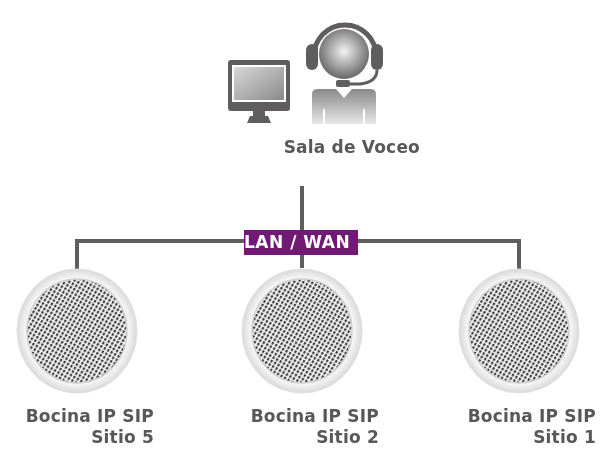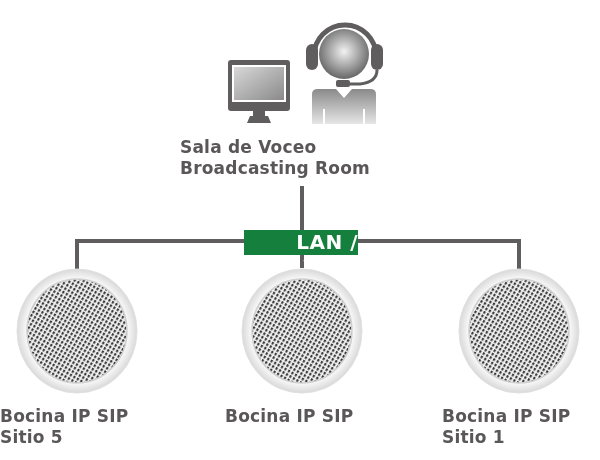--- a/index.html
+++ b/index.html
@@ -1,24 +1,24 @@
 <!DOCTYPE html>
 <html><head>
 <meta charset="utf-8">
 <style>
   html, body { margin:0; padding:0; }
   body { width:600px; height:460px; background:#ffffff; position:relative; overflow:hidden;
          font-family:"DejaVu Sans", sans-serif; }
   .abs { position:absolute; }
   .line { position:absolute; background:#5f5d5e; }
-  .label { position:absolute; color:#5a5758; font-weight:bold; text-align:left;
+  .label { position:absolute; color:#5a5758; font-weight:bold; text-align:right;
            font-size:17px; line-height:21px; letter-spacing:0.2px; }
   .netbox { position:absolute; left:244px; top:230px; width:114px; height:25px;
-            background:#15803d; color:#ffffff; font-weight:bold; font-size:20px;
-            line-height:25px; text-align:right; letter-spacing:0.5px; }
+            background:#701a75; color:#ffffff; font-weight:bold; font-size:17px;
+            line-height:25px; text-align:left; letter-spacing:0.5px; }
   .speaker { position:absolute; width:122px; height:126px; }
 </style>
 </head>
 <body>
 
 <svg width="0" height="0" style="position:absolute">
   <defs>
     <pattern id="grille" width="4" height="4" patternUnits="userSpaceOnUse" patternTransform="rotate(30)">
       <rect width="4" height="4" fill="#f4f4f4"></rect>
       <rect x="0" y="0" width="2.2" height="2.6" fill="#3a3a3a"></rect>
@@ -57,21 +57,20 @@
   <rect x="71" y="30" width="12" height="26" rx="6" fill="#5f5d5e"></rect>
   <path d="M77 56 Q77 68 60 70 L50 70" fill="none" stroke="#5f5d5e" stroke-width="3"></path>
   <rect x="36" y="66" width="14" height="7" rx="2" fill="#5f5d5e"></rect>
   <path d="M12 80 Q12 75 18 75 L36 75 L44 84 L52 75 L70 75 Q76 75 76 80 L76 110 L12 110 Z" fill="url(#bodyGrad)"></path>
   <line x1="24" y1="95" x2="24" y2="110" stroke="#ffffff" stroke-width="2"></line>
   <line x1="64" y1="95" x2="64" y2="110" stroke="#ffffff" stroke-width="2"></line>
 </svg>
 
 <div class="label" style="left:180px;top:137px;width:240px;">
   <div>Sala de Voceo</div>
-  <div>Broadcasting Room</div>
 </div>
 
 <div class="line" style="left:300px;top:186px;width:4px;height:82px;"></div>
 <div class="line" style="left:75px;top:239px;width:446px;height:4px;"></div>
 <div class="line" style="left:75px;top:239px;width:4px;height:30px;"></div>
 <div class="line" style="left:517px;top:239px;width:4px;height:30px;"></div>
 
 <div class="netbox">LAN / WAN</div>
 
 <svg class="speaker" style="left:16px;top:268px" viewBox="0 0 122 126">
@@ -84,20 +83,21 @@
   <div>Sitio 5</div>
 </div>
 
 <svg class="speaker" style="left:241px;top:268px" viewBox="0 0 122 126">
   <ellipse cx="61" cy="63" rx="60" ry="62" fill="url(#rimGrad)" stroke="#e0e0e0" stroke-width="1"></ellipse>
   <ellipse cx="61" cy="63" rx="50" ry="52" fill="url(#grille)"></ellipse>
   <ellipse cx="61" cy="63" rx="50" ry="52" fill="none" stroke="#d0d0d0" stroke-width="1.5"></ellipse>
 </svg>
 <div class="label" style="left:225px;top:406px;width:154px;">
   <div>Bocina IP SIP</div>
+  <div>Sitio 2</div>
 </div>
 
 <svg class="speaker" style="left:458px;top:268px" viewBox="0 0 122 126">
   <ellipse cx="61" cy="63" rx="60" ry="62" fill="url(#rimGrad)" stroke="#e0e0e0" stroke-width="1"></ellipse>
   <ellipse cx="61" cy="63" rx="50" ry="52" fill="url(#grille)"></ellipse>
   <ellipse cx="61" cy="63" rx="50" ry="52" fill="none" stroke="#d0d0d0" stroke-width="1.5"></ellipse>
 </svg>
 <div class="label" style="left:442px;top:406px;width:154px;">
   <div>Bocina IP SIP</div>
   <div>Sitio 1</div>

